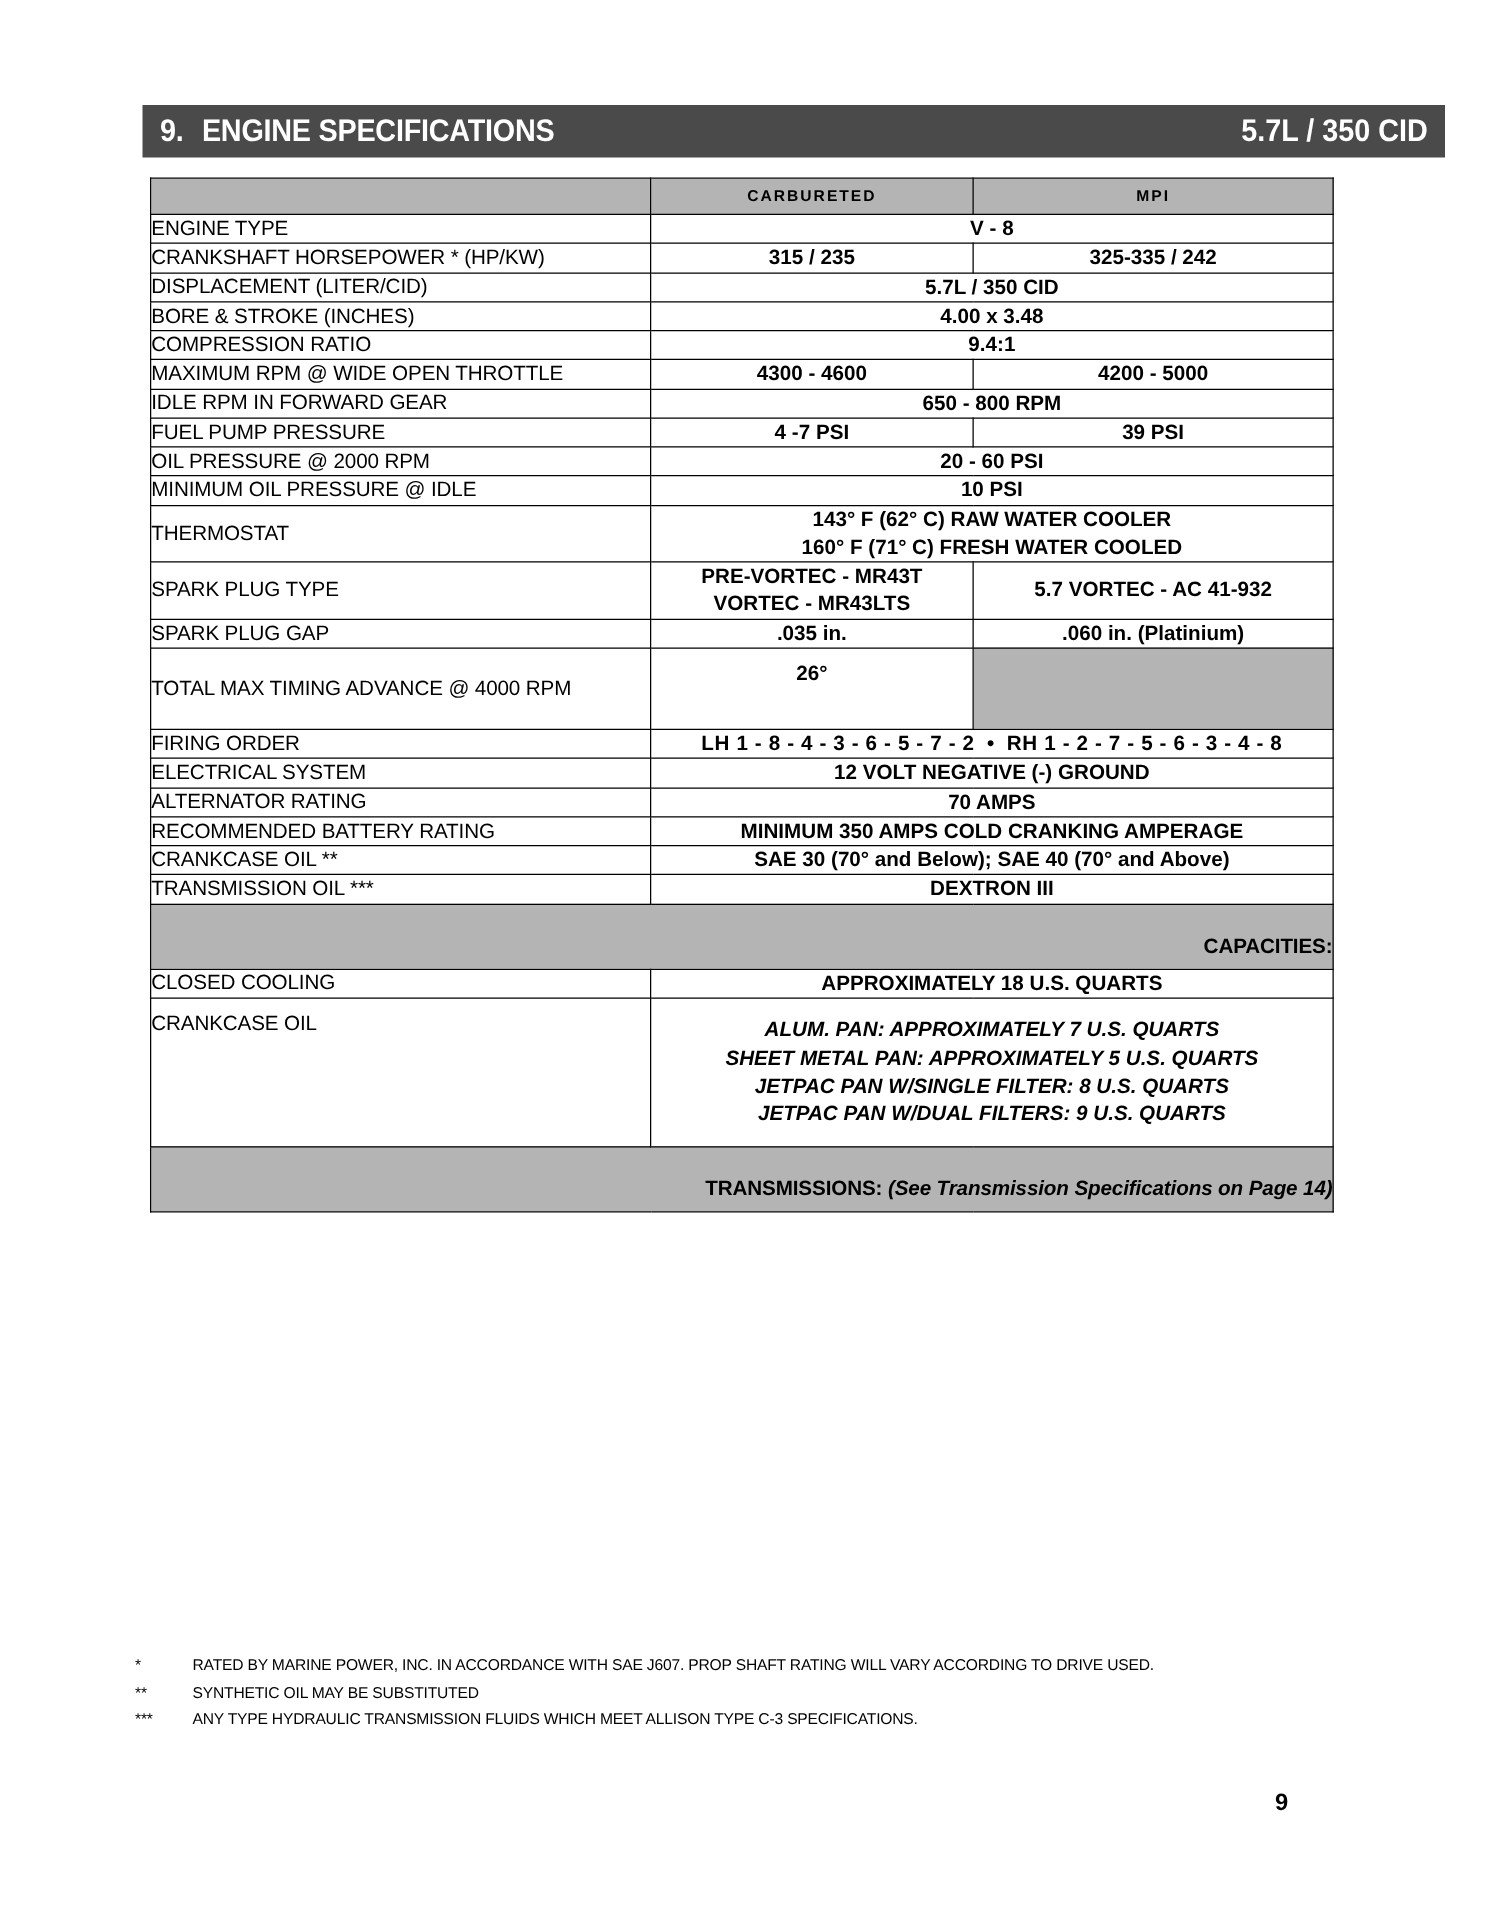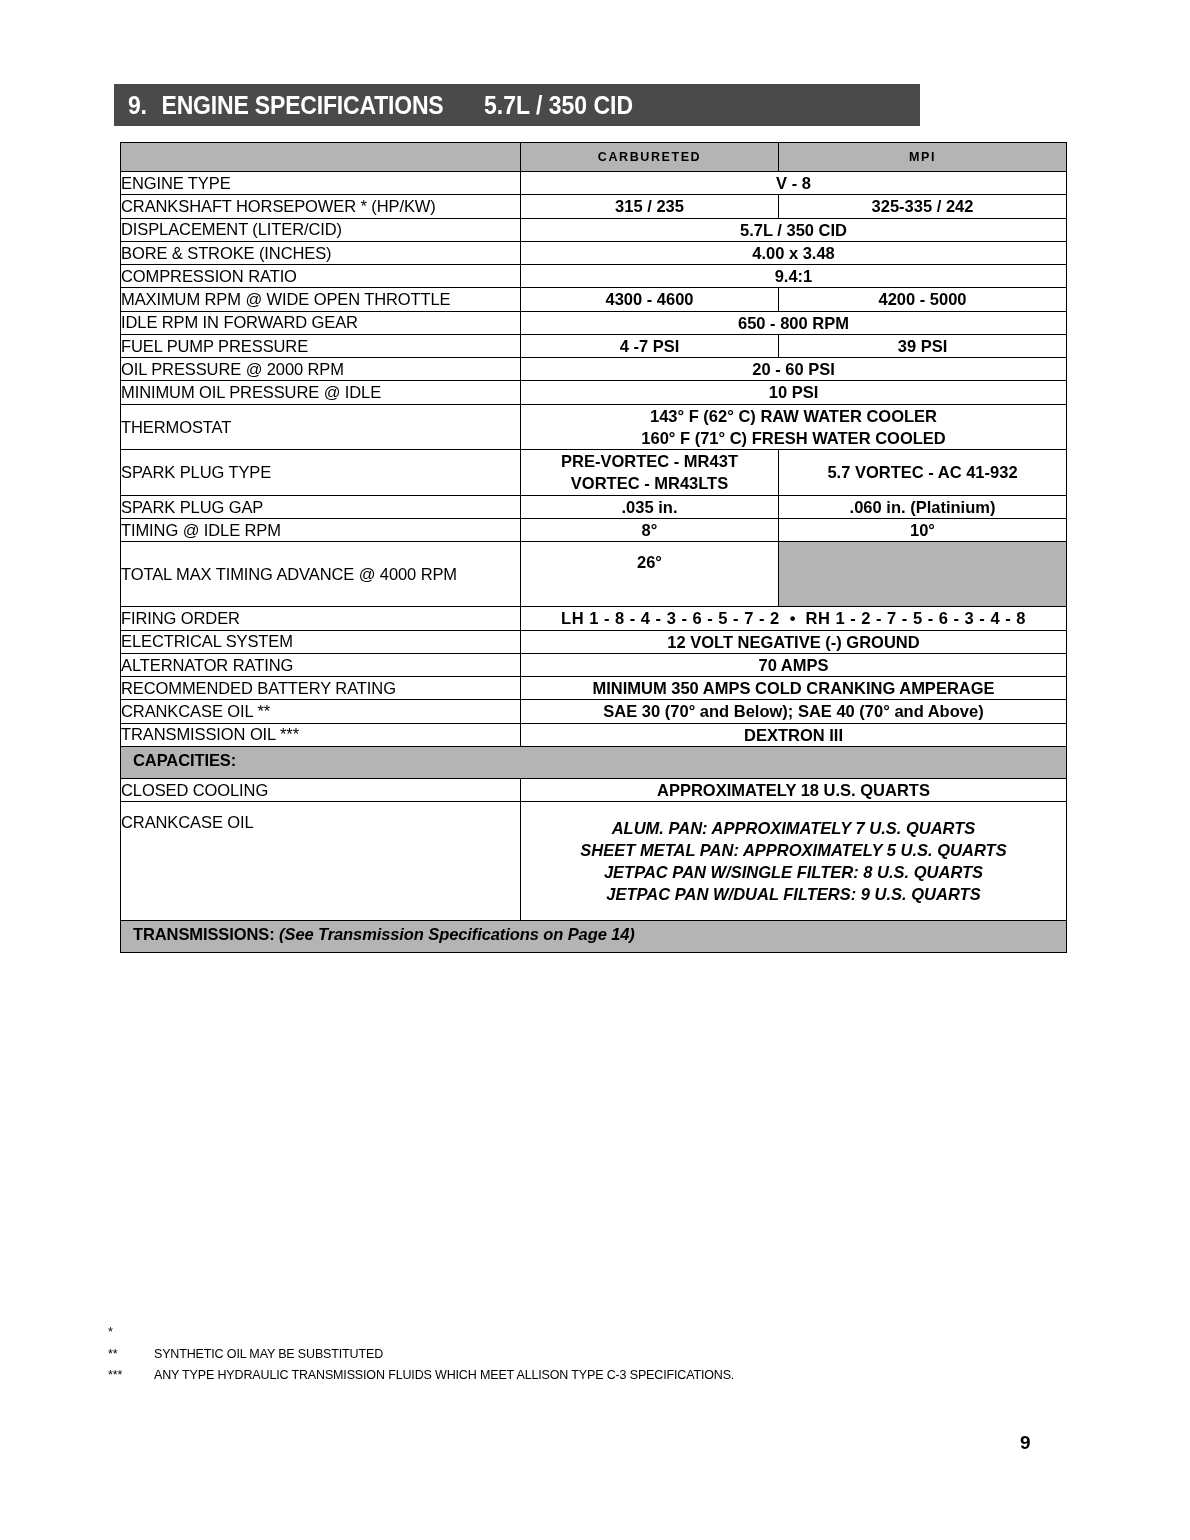--- a/index.html
+++ b/index.html
@@ -20,26 +20,27 @@
     left: 0; top: 0;
     width: 1190px;
     height: 1540px;
   }
 
   
   .banner {
     position: absolute;
     left: 114px;
     top: 84px;
-    width: 806px;
+    width: 1042px;
     height: 42px;
     background: #4a4a4a;
     color: #ffffff;
     display: flex;
     align-items: center;
+    justify-content: space-between;
     box-sizing: border-box;
     padding: 0 14px 0 14px;
   }
   .banner-left {
     font-size: 25px;
     font-weight: bold;
     letter-spacing: -0.2px;
     white-space: nowrap;
     transform: scaleX(0.92);
     transform-origin: left center;
@@ -109,22 +110,23 @@
   tr.head-row td.blank { background: #b4b4b4; }
 
   
   td.blocked { background: #b4b4b4; }
 
   
   tr.band td {
     background: #b4b4b4;
     font-size: 16.5px;
     font-weight: bold;
-    padding: 4px 0 8px 12px;
+    padding: 24px 0 8px 12px;
     letter-spacing: -0.1px;
+    text-align: right;
   }
   tr.band td .ital-note {
     font-style: italic;
   }
 
   
   .fo-seq { letter-spacing: 0.5px; }
   .fo-dot { padding: 0 10px; }
 
   
@@ -249,25 +251,20 @@
         </td>
         <td class="val-cell">5.7 VORTEC -  AC 41-932</td>
       </tr>
 
       <tr>
         <td class="label-cell">SPARK PLUG GAP</td>
         <td class="val-cell">.035 in.</td>
         <td class="val-cell">.060 in. (Platinium)</td>
       </tr>
 
-      <tr>
-        <td class="label-cell">TIMING @ IDLE RPM</td>
-        <td class="val-cell">8°</td>
-        <td class="val-cell">10°</td>
-      </tr>
 
       <tr>
         <td class="label-cell" style="height:64px;">TOTAL MAX TIMING ADVANCE @ 4000 RPM</td>
         <td class="val-cell" style="vertical-align:top; padding-top:9px;">26°</td>
         <td class="blocked"></td>
       </tr>
 
       <tr>
         <td class="label-cell">FIRING ORDER</td>
         <td class="val-cell" colspan="2">
@@ -325,20 +322,21 @@
           <span>TRANSMISSIONS:</span>
           <span class="ital-note">(See Transmission Specifications on Page 14)</span>
         </td>
       </tr>
     </tbody>
   </table>
 
   <div class="footnotes">
     <div class="fn">
       <span class="mark">*</span>
+      <span>RATED BY MARINE POWER, INC. IN ACCORDANCE WITH SAE J607.  PROP SHAFT RATING WILL VARY ACCORDING TO DRIVE USED.</span>
     </div>
     <div class="fn">
       <span class="mark">**</span>
       <span>SYNTHETIC OIL MAY BE SUBSTITUTED</span>
     </div>
     <div class="fn">
       <span class="mark">***</span>
       <span>ANY TYPE HYDRAULIC TRANSMISSION FLUIDS WHICH MEET ALLISON TYPE C-3 SPECIFICATIONS.</span>
     </div>
   </div>

